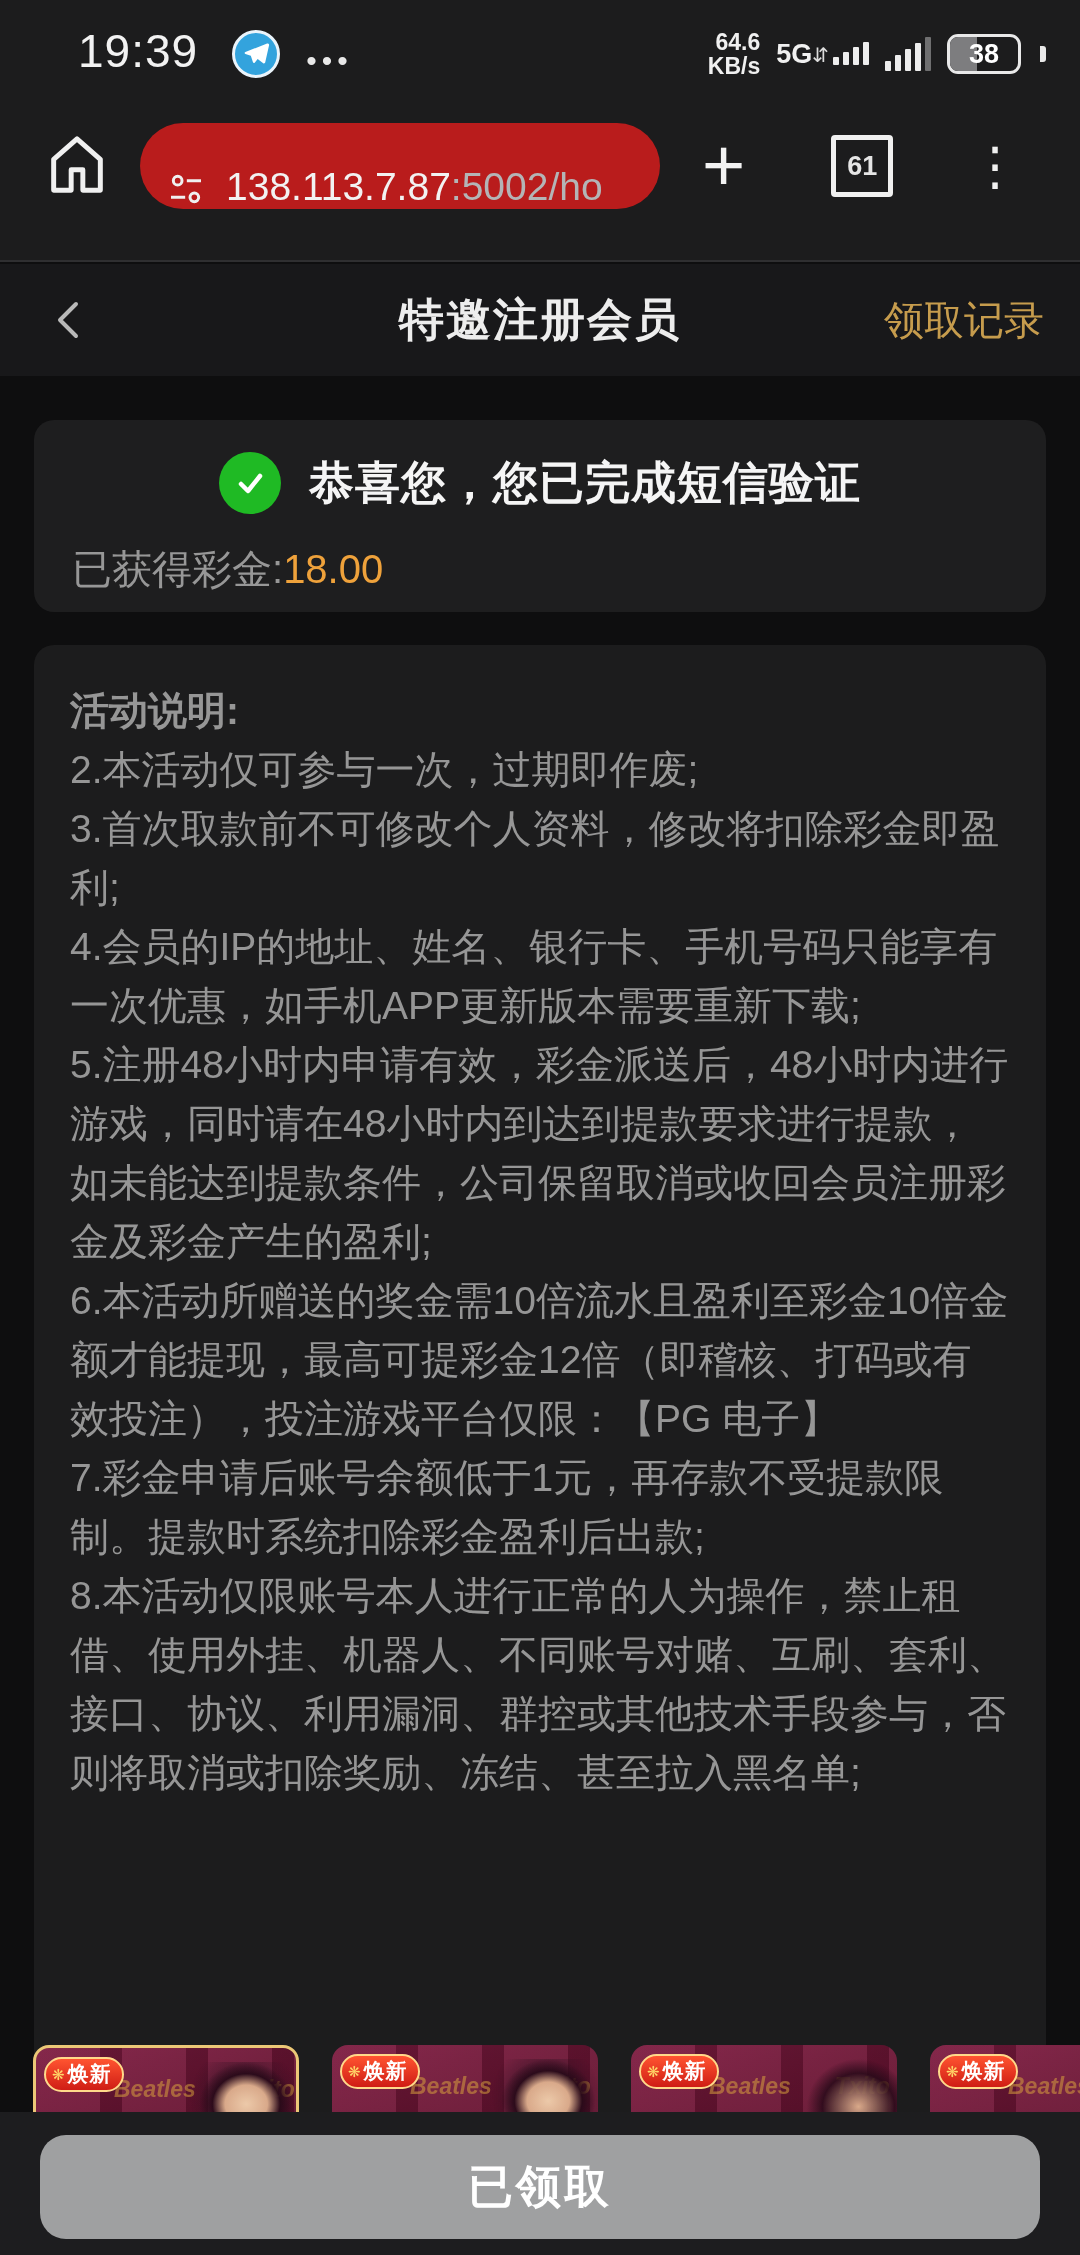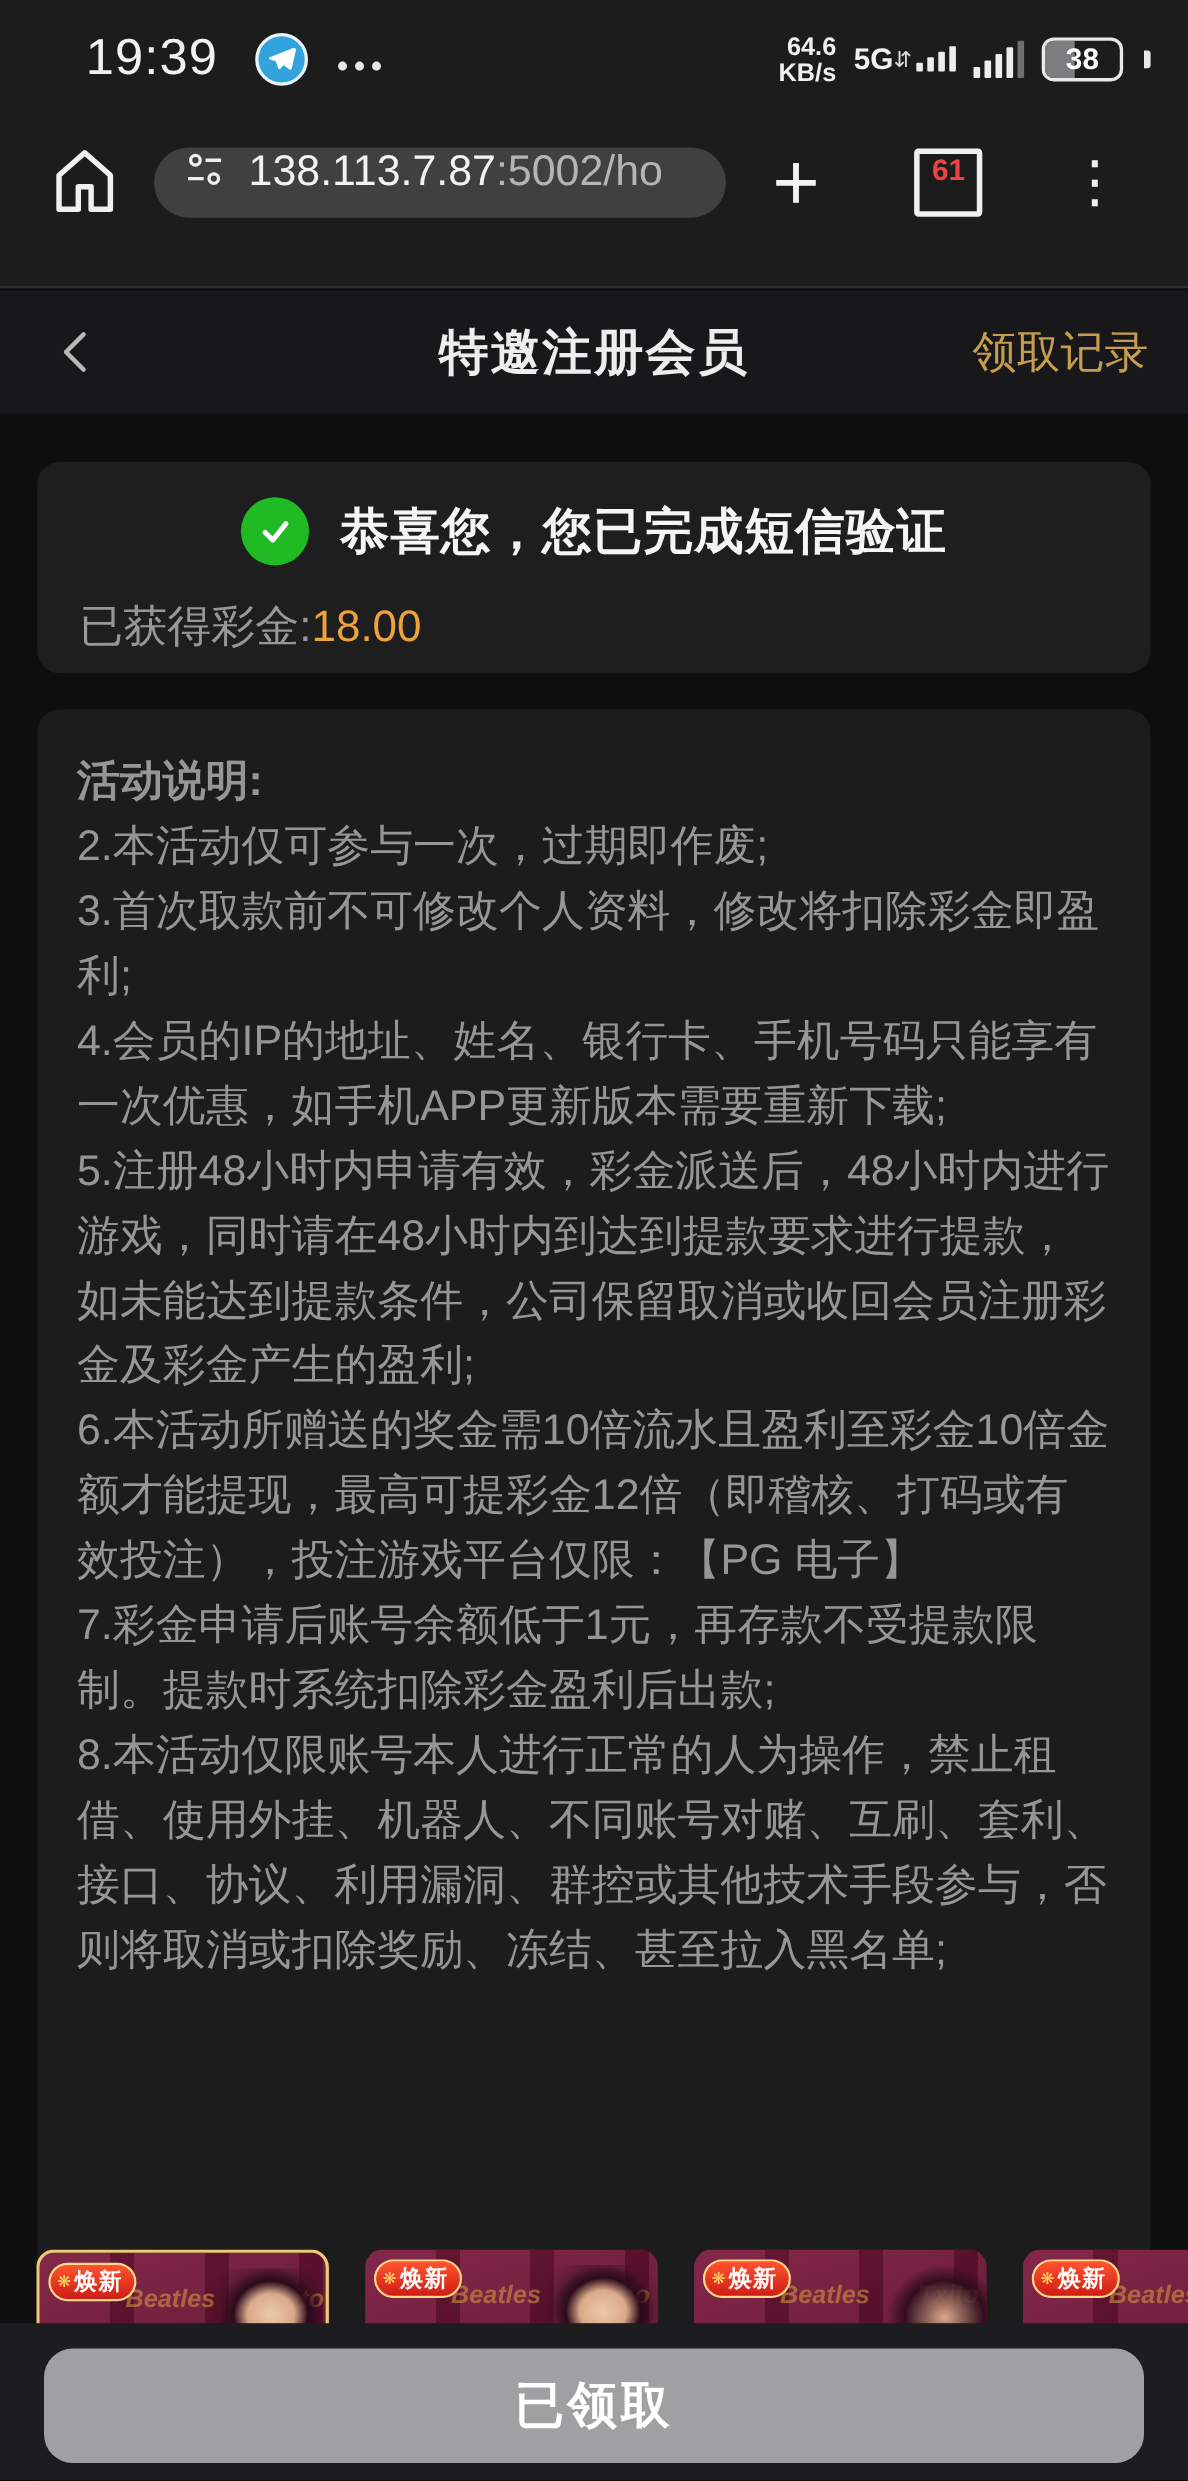--- a/index.html
+++ b/index.html
@@ -22,27 +22,27 @@
   .bars{display:flex;align-items:flex-end;gap:4px;}
   .bars i{display:block;width:6px;background:#ededed;border-radius:1px;}
   .bars i.dim{background:#6f6f70;}
   .battery{position:relative;width:74px;height:40px;border:3px solid #e9e9e9;border-radius:11px;display:flex;align-items:center;justify-content:center;overflow:hidden;}
   .battery .fill{position:absolute;left:0;top:0;bottom:0;width:40%;background:#7d7d7f;}
   .battery .pct{position:relative;color:#fff;font-size:27px;font-weight:700;}
   .battery-nub{width:6px;height:16px;background:#e9e9e9;border-radius:0 3px 3px 0;margin-left:3px;}
 
   .toolbar{position:absolute;top:78px;left:0;right:0;height:184px;display:flex;align-items:center;padding:0 30px 8px 42px;}
   .home-btn svg{width:70px;height:70px;}
-  .omnibox{width:520px;height:64px;background:#404040;border-radius:43px;margin-left:28px;display:flex;align-items:flex-start;padding:0 26px;overflow:hidden;}
+  .omnibox{width:520px;height:86px;background:#b91c1c;border-radius:43px;margin-left:28px;display:flex;align-items:flex-end;padding:0 26px;overflow:hidden;}
   .omnibox svg{width:40px;height:40px;flex:0 0 auto;}
   .url-wrap{margin-left:20px;white-space:nowrap;overflow:hidden;font-size:39px;width:420px;}
   .url-host{color:#f2f2f2;}
   .url-path{color:#b4b4b6;}
   .plus-btn{color:#f2f2f2;font-size:74px;font-weight:200;margin-left:42px;line-height:70px;}
-  .tab-btn{width:62px;height:62px;border:5px solid #f0f0f0;border-radius:4px;margin-left:86px;display:flex;align-items:flex-start;justify-content:center;color:#ef4444;font-size:27px;font-weight:700;}
+  .tab-btn{width:62px;height:62px;border:5px solid #f0f0f0;border-radius:4px;margin-left:86px;display:flex;align-items:center;justify-content:center;color:#e5e5e5;font-size:27px;font-weight:700;}
   .kebab{margin-left:76px;color:#f0f0f0;font-size:52px;line-height:52px;letter-spacing:0;}
 
   
   .page-header{position:absolute;top:264px;left:0;width:1080px;height:112px;background:#18181a;}
   .back-btn{position:absolute;left:42px;top:28px;}
   .back-btn svg{width:56px;height:56px;}
   .ph-title{position:absolute;left:0;right:0;top:0;height:112px;display:flex;align-items:center;justify-content:center;color:#ededed;font-size:45px;font-weight:600;letter-spacing:2px;}
   .ph-action{position:absolute;right:36px;top:0;height:112px;display:flex;align-items:center;color:#c69c4d;font-size:40px;}
 
   

